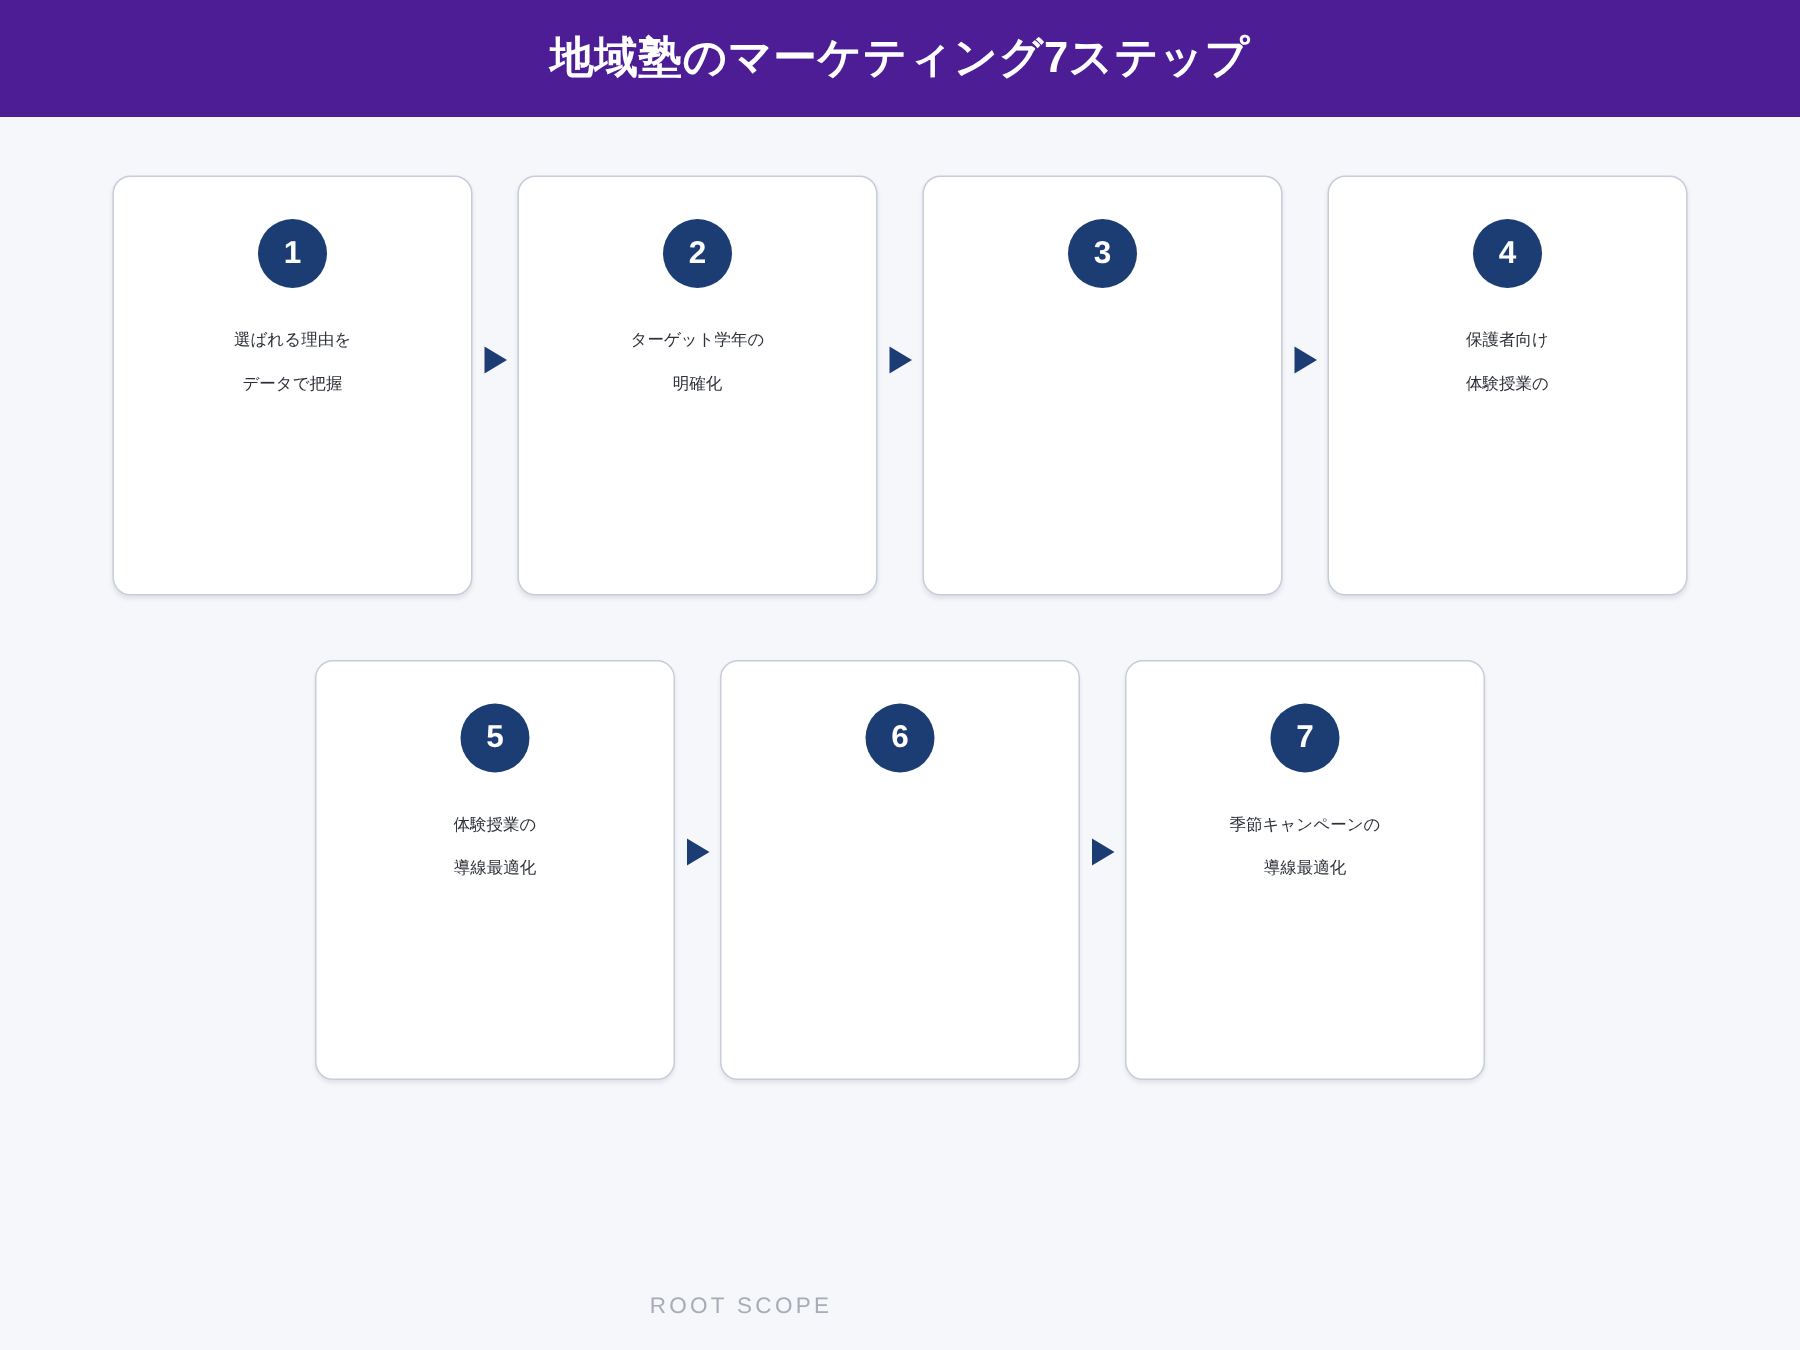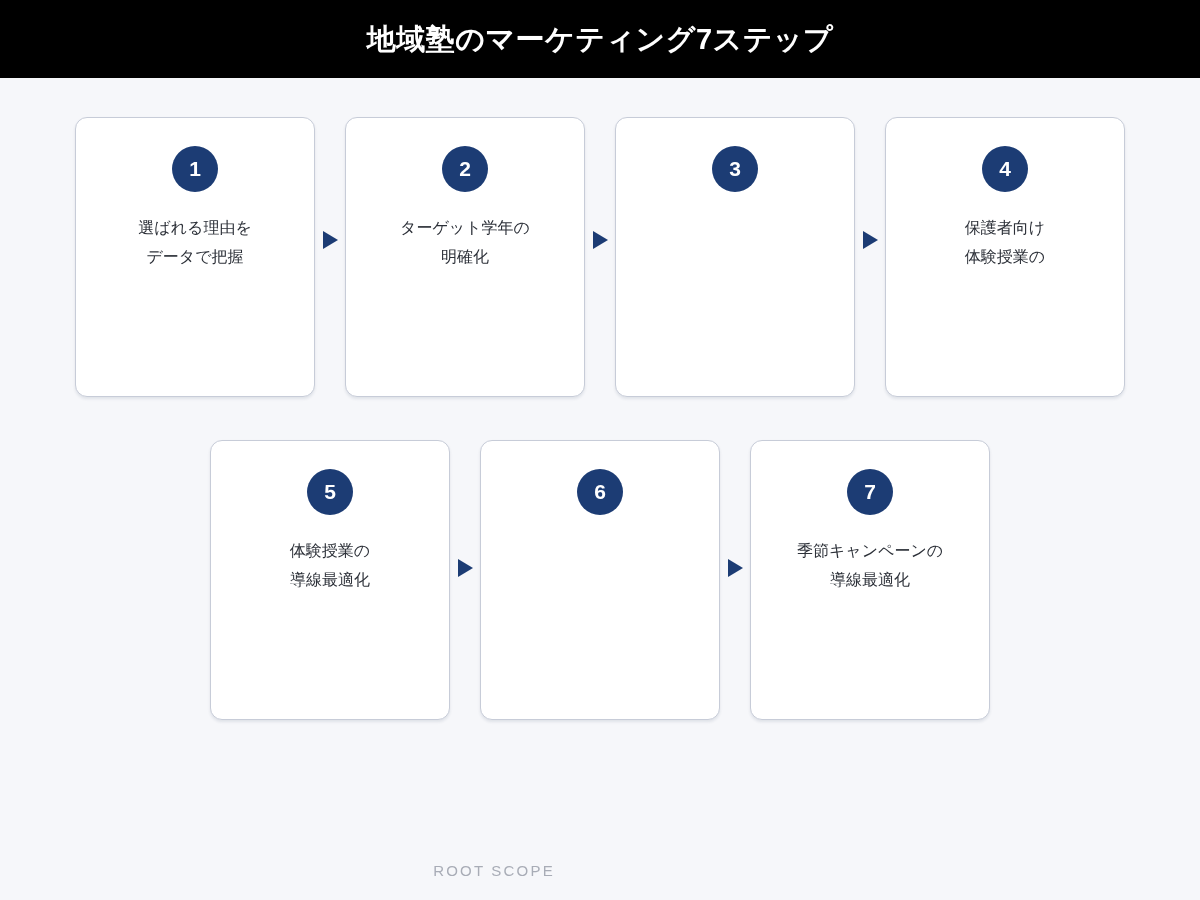--- a/index.html
+++ b/index.html
@@ -15,21 +15,21 @@
     position: relative;
   }
 
   
   .header-band {
     position: absolute;
     left: 0;
     top: 0;
     width: 1200px;
     height: 78px;
-    background: #000000;
+    background: #4c1d95;
     display: flex;
     align-items: center;
     justify-content: center;
   }
   .header-title {
     color: #ffffff;
     font-size: 29px;
     font-weight: bold;
     letter-spacing: 0.5px;
     line-height: 1;
@@ -82,21 +82,21 @@
     align-items: center;
     justify-content: center;
     margin-top: 28px;
     flex: 0 0 auto;
   }
   .card-text {
     margin-top: 21px;
     padding: 0 14px;
     text-align: center;
     color: #2c3038;
-    font-size: 16px;
+    font-size: 11px;
     line-height: 29px;
     white-space: pre-line;
   }
 
   
   .arrow {
     flex: 0 0 auto;
     width: 30px;
     height: 280px;
     display: flex;

